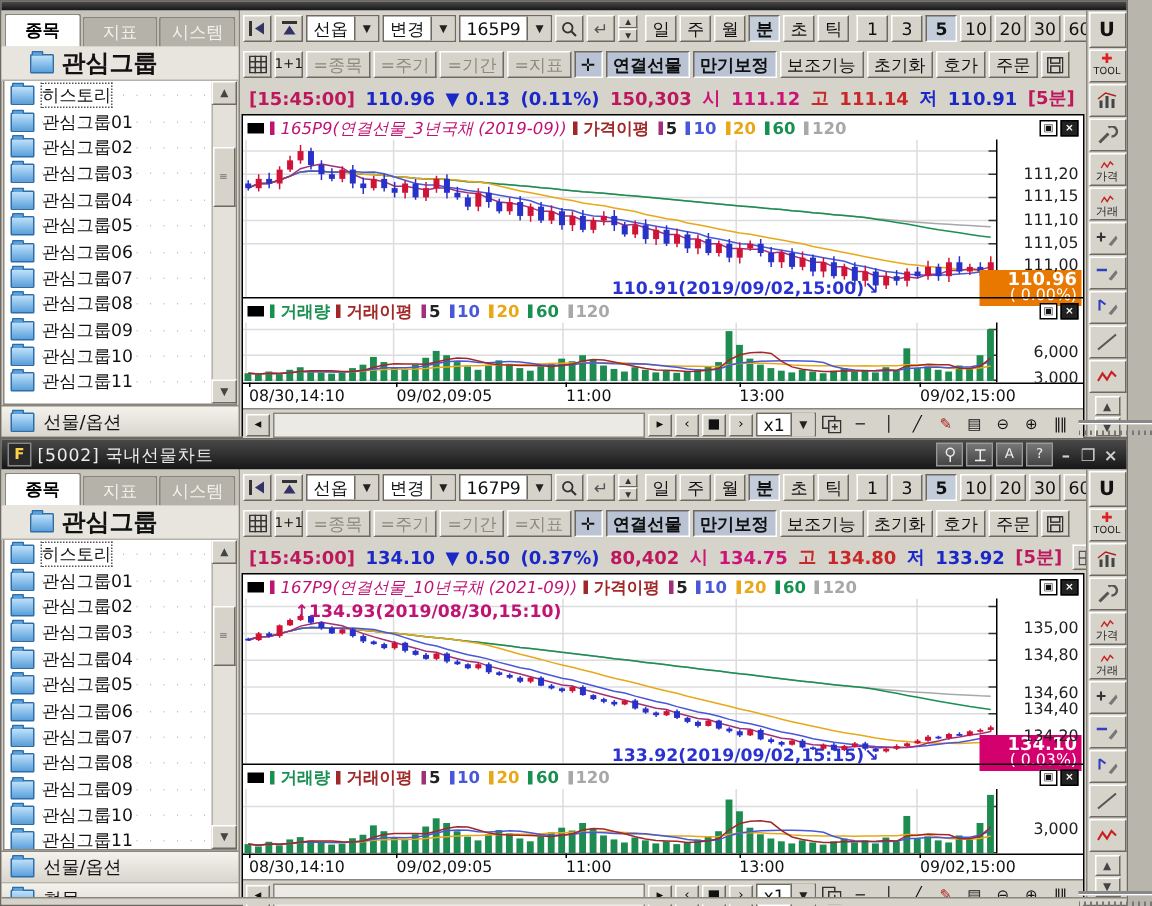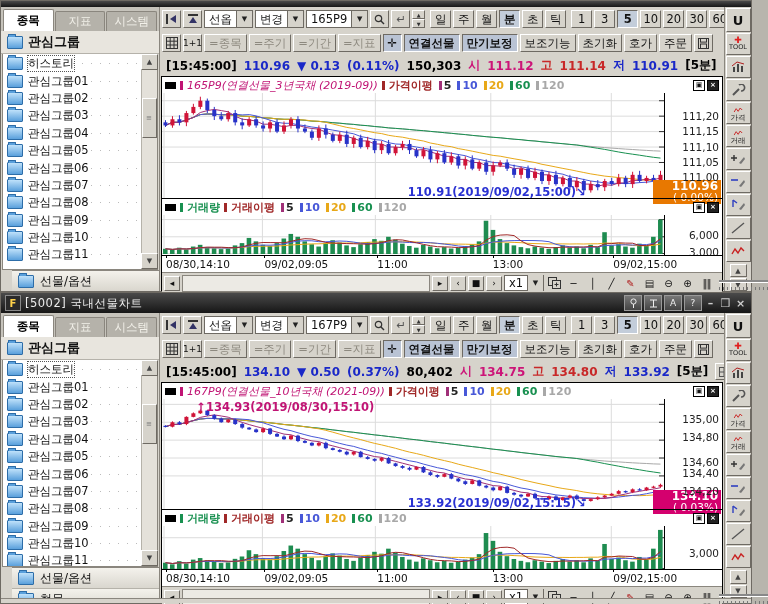--- a/index.html
+++ b/index.html
@@ -20,40 +20,40 @@
   .tb-btn{width:16px;height:14px;background:linear-gradient(#777,#444);border:1px solid #999;
     color:#eee;font-size:9px;display:flex;align-items:center;justify-content:center;}
   .tb-win{width:13px;height:12px;color:#cfcfcf;font-size:11px;display:flex;align-items:center;justify-content:center;font-weight:bold;}
   .win-body{flex:1;display:flex;min-height:0;}
   
   .sidebar{width:158px;flex:none;display:flex;flex-direction:column;border-right:1px solid #8a867e;min-height:0;}
   .side-tabs{height:22px;flex:none;display:flex;align-items:flex-end;background:#c6c3bb;padding:2px 2px 0 2px;gap:1px;}
   .side-tab{flex:1;height:19px;display:flex;align-items:center;justify-content:center;font-size:11.5px;
     background:#b5b2aa;color:#f3f1ea;border:1px solid #8a867e;border-bottom:none;border-radius:2px 2px 0 0;}
   .side-tab.active{background:#fff;color:#000;font-weight:bold;height:21px;}
-  .group-header{height:22px;flex:none;display:flex;align-items:center;gap:5px;padding:0 6px;
-    background:#e8e5de;border-bottom:1px solid #b5b2aa;font-weight:bold;font-size:13px;}
+  .group-header{height:22px;flex:none;display:flex;align-items:center;gap:5px;padding:0 19px;
+    background:#e8e5de;border-bottom:1px solid #b5b2aa;font-weight:bold;font-size:16px;}
   .tree-row{flex:1;display:flex;min-height:0;background:#fff;border:1px solid #8a867e;border-top:none;margin:0 1px;}
   .tree{flex:1;overflow:hidden;padding-top:1px;}
   .tree-item{height:17.4px;display:flex;align-items:center;gap:5px;padding-left:4px;font-size:11.5px;
     background:
      linear-gradient(to right,transparent 7px,#bbb 7px,#bbb 8px,transparent 8px) left center/9px 1px repeat-x,
      none;white-space:nowrap;}
   .tree-item .lbl.focused{outline:1px dotted #555;}
   .folder{width:14px;height:11px;flex:none;position:relative;background:linear-gradient(#bfe1fa,#5aa0dc);
     border:1px solid #2d6da8;border-radius:1px;}
   .folder:before{content:"";position:absolute;top:-3px;left:0;width:6px;height:2px;
     background:#5aa0dc;border:1px solid #2d6da8;border-bottom:none;border-radius:1px 1px 0 0;}
   .vscroll{width:15px;flex:none;background:#e4e1da;border-left:1px solid #b5b2aa;display:flex;flex-direction:column;align-items:center;}
   .sc-btn{width:15px;height:14px;background:#d6d3cb;border:1px solid;border-color:#fff #6e6a63 #6e6a63 #fff;
     font-size:7px;color:#444;display:flex;align-items:center;justify-content:center;}
   .sc-thumb{width:13px;height:38px;margin-top:28px;background:#d6d3cb;border:1px solid;border-color:#fff #6e6a63 #6e6a63 #fff;
     display:flex;align-items:center;justify-content:center;font-size:7px;color:#777;letter-spacing:1px;}
   .sc-spacer{flex:1;}
-  .side-bottom{flex:none;overflow:hidden;border-top:1px solid #8a867e;margin-left:11px;}
+  .side-bottom{flex:none;overflow:hidden;border-top:1px solid #8a867e;}
   .win-0 .side-bottom{height:20px;}
   .win-1 .side-bottom{height:30px;}
   .side-bar-item{height:20px;display:flex;align-items:center;gap:6px;padding:0 6px;
     background:linear-gradient(#f4f2ec,#d9d6ce);border-bottom:1px solid #b5b2aa;font-size:12px;}
   
   .main{flex:1;display:flex;flex-direction:column;min-width:0;min-height:0;}
   .tb-row{height:22px;flex:none;display:flex;align-items:center;gap:2px;padding:1px 1px 1px 2px;background:#d6d3cb;overflow:hidden;}
   .btn{height:18px;background:#d6d3cb;border:1px solid;border-color:#fff #6e6a63 #6e6a63 #fff;
     display:flex;align-items:center;justify-content:center;font-size:11.5px;padding:0 4px;white-space:nowrap;box-sizing:border-box;}
   .btn.sq{width:19px;padding:0;flex:none;}
@@ -64,21 +64,21 @@
   .dd{height:18px;background:#fff;border:1px solid #6e6a63;display:flex;align-items:center;font-size:11.5px;box-sizing:border-box;}
   .dd .dd-txt{padding:0 4px;flex:1;white-space:nowrap;}
   .dd .dd-ar{width:15px;height:16px;background:#d6d3cb;border-left:1px solid #6e6a63;
     display:flex;align-items:center;justify-content:center;font-size:7px;color:#222;}
   .spin{display:flex;flex-direction:column;width:13px;height:18px;flex:none;}
   .spin div{flex:1;background:#d6d3cb;border:1px solid;border-color:#fff #6e6a63 #6e6a63 #fff;
     font-size:5px;display:flex;align-items:center;justify-content:center;color:#333;}
   
   .quote{height:21px;flex:none;display:flex;align-items:center;gap:7px;padding:0 4px 0 6px;
     font-weight:bold;font-size:12px;white-space:nowrap;overflow:hidden;}
-  .q-blue{color:#1a28c8;} .q-open{color:#cc1478;} .q-high{color:#c82828;} .q-black{color:#000000;}
+  .q-blue{color:#1a28c8;} .q-open{color:#cc1478;} .q-high{color:#c82828;} .q-black{color:#be185d;}
   .q-int{margin-left:auto;}
   .mini-btn{width:16px;height:15px;flex:none;background:#d6d3cb;border:1px solid;border-color:#fff #6e6a63 #6e6a63 #fff;
     display:flex;align-items:center;justify-content:center;}
   
   .chart{flex:1;display:flex;flex-direction:column;border:1px solid #000;margin:0 1px;background:#fff;min-height:0;}
   .pane{position:relative;flex:none;display:flex;flex-direction:column;}
   .win-0 .price-pane{height:121px;} .win-1 .price-pane{height:126px;}
   .win-0 .vol-pane{height:56px;border-top:1px solid #000;} .win-1 .vol-pane{height:59px;border-top:1px solid #000;}
   .legend{height:15px;flex:none;display:flex;align-items:center;gap:4px;padding:1px 3px 0 3px;font-size:11px;white-space:nowrap;overflow:hidden;}
   .collapse-chip{width:11px;height:7px;background:#000;flex:none;}

